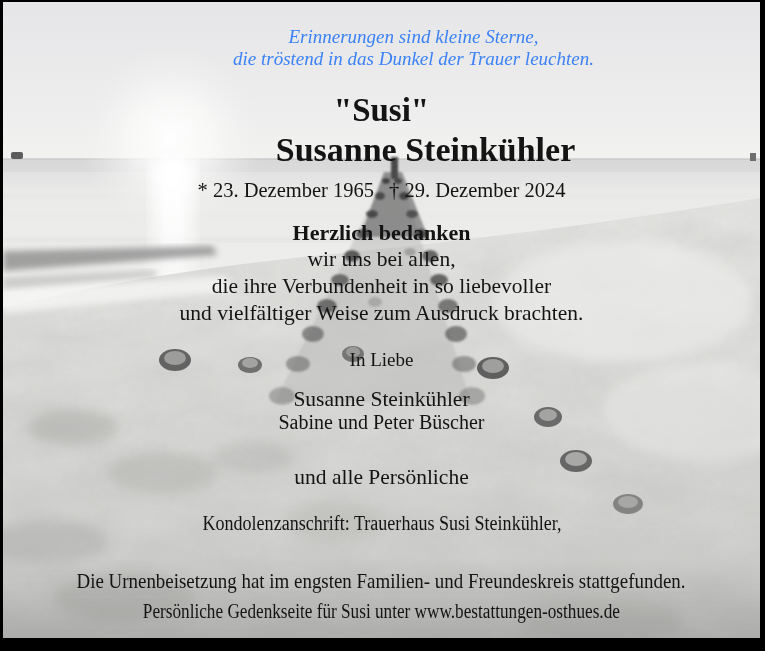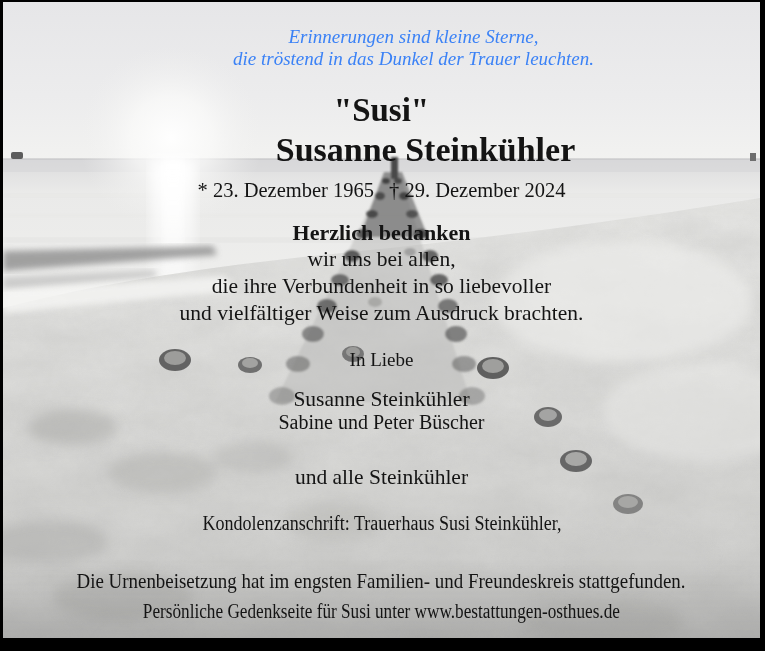--- a/index.html
+++ b/index.html
@@ -197,21 +197,21 @@
     <div class="line l-thanks">
       <div class="thanks-heading">Herzlich bedanken</div>
       <div>wir uns bei allen,</div>
       <div>die ihre Verbundenheit in so liebevoller</div>
       <div>und vielfältiger Weise zum Ausdruck brachten.</div>
     </div>
 
     <div class="line l-inliebe">In Liebe</div>
     <div class="line l-ingrid">Susanne Steinkühler</div>
     <div class="line l-sabine">Sabine und Peter Büscher</div>
-    <div class="line l-alle">und alle Steinkühler</div>
+    <div class="line l-alle">und alle Persönliche</div>
 
     <div class="line l-kondolenz">
       <div><span class="cond">Kondolenzanschrift: Trauerhaus Susi Steinkühler,</span></div>
     </div>
 
     <div class="line l-urne">
       <span class="cond">Die Urnenbeisetzung hat im engsten Familien- und Freundeskreis stattgefunden.</span>
     </div>
 
     <div class="line l-gedenk">

